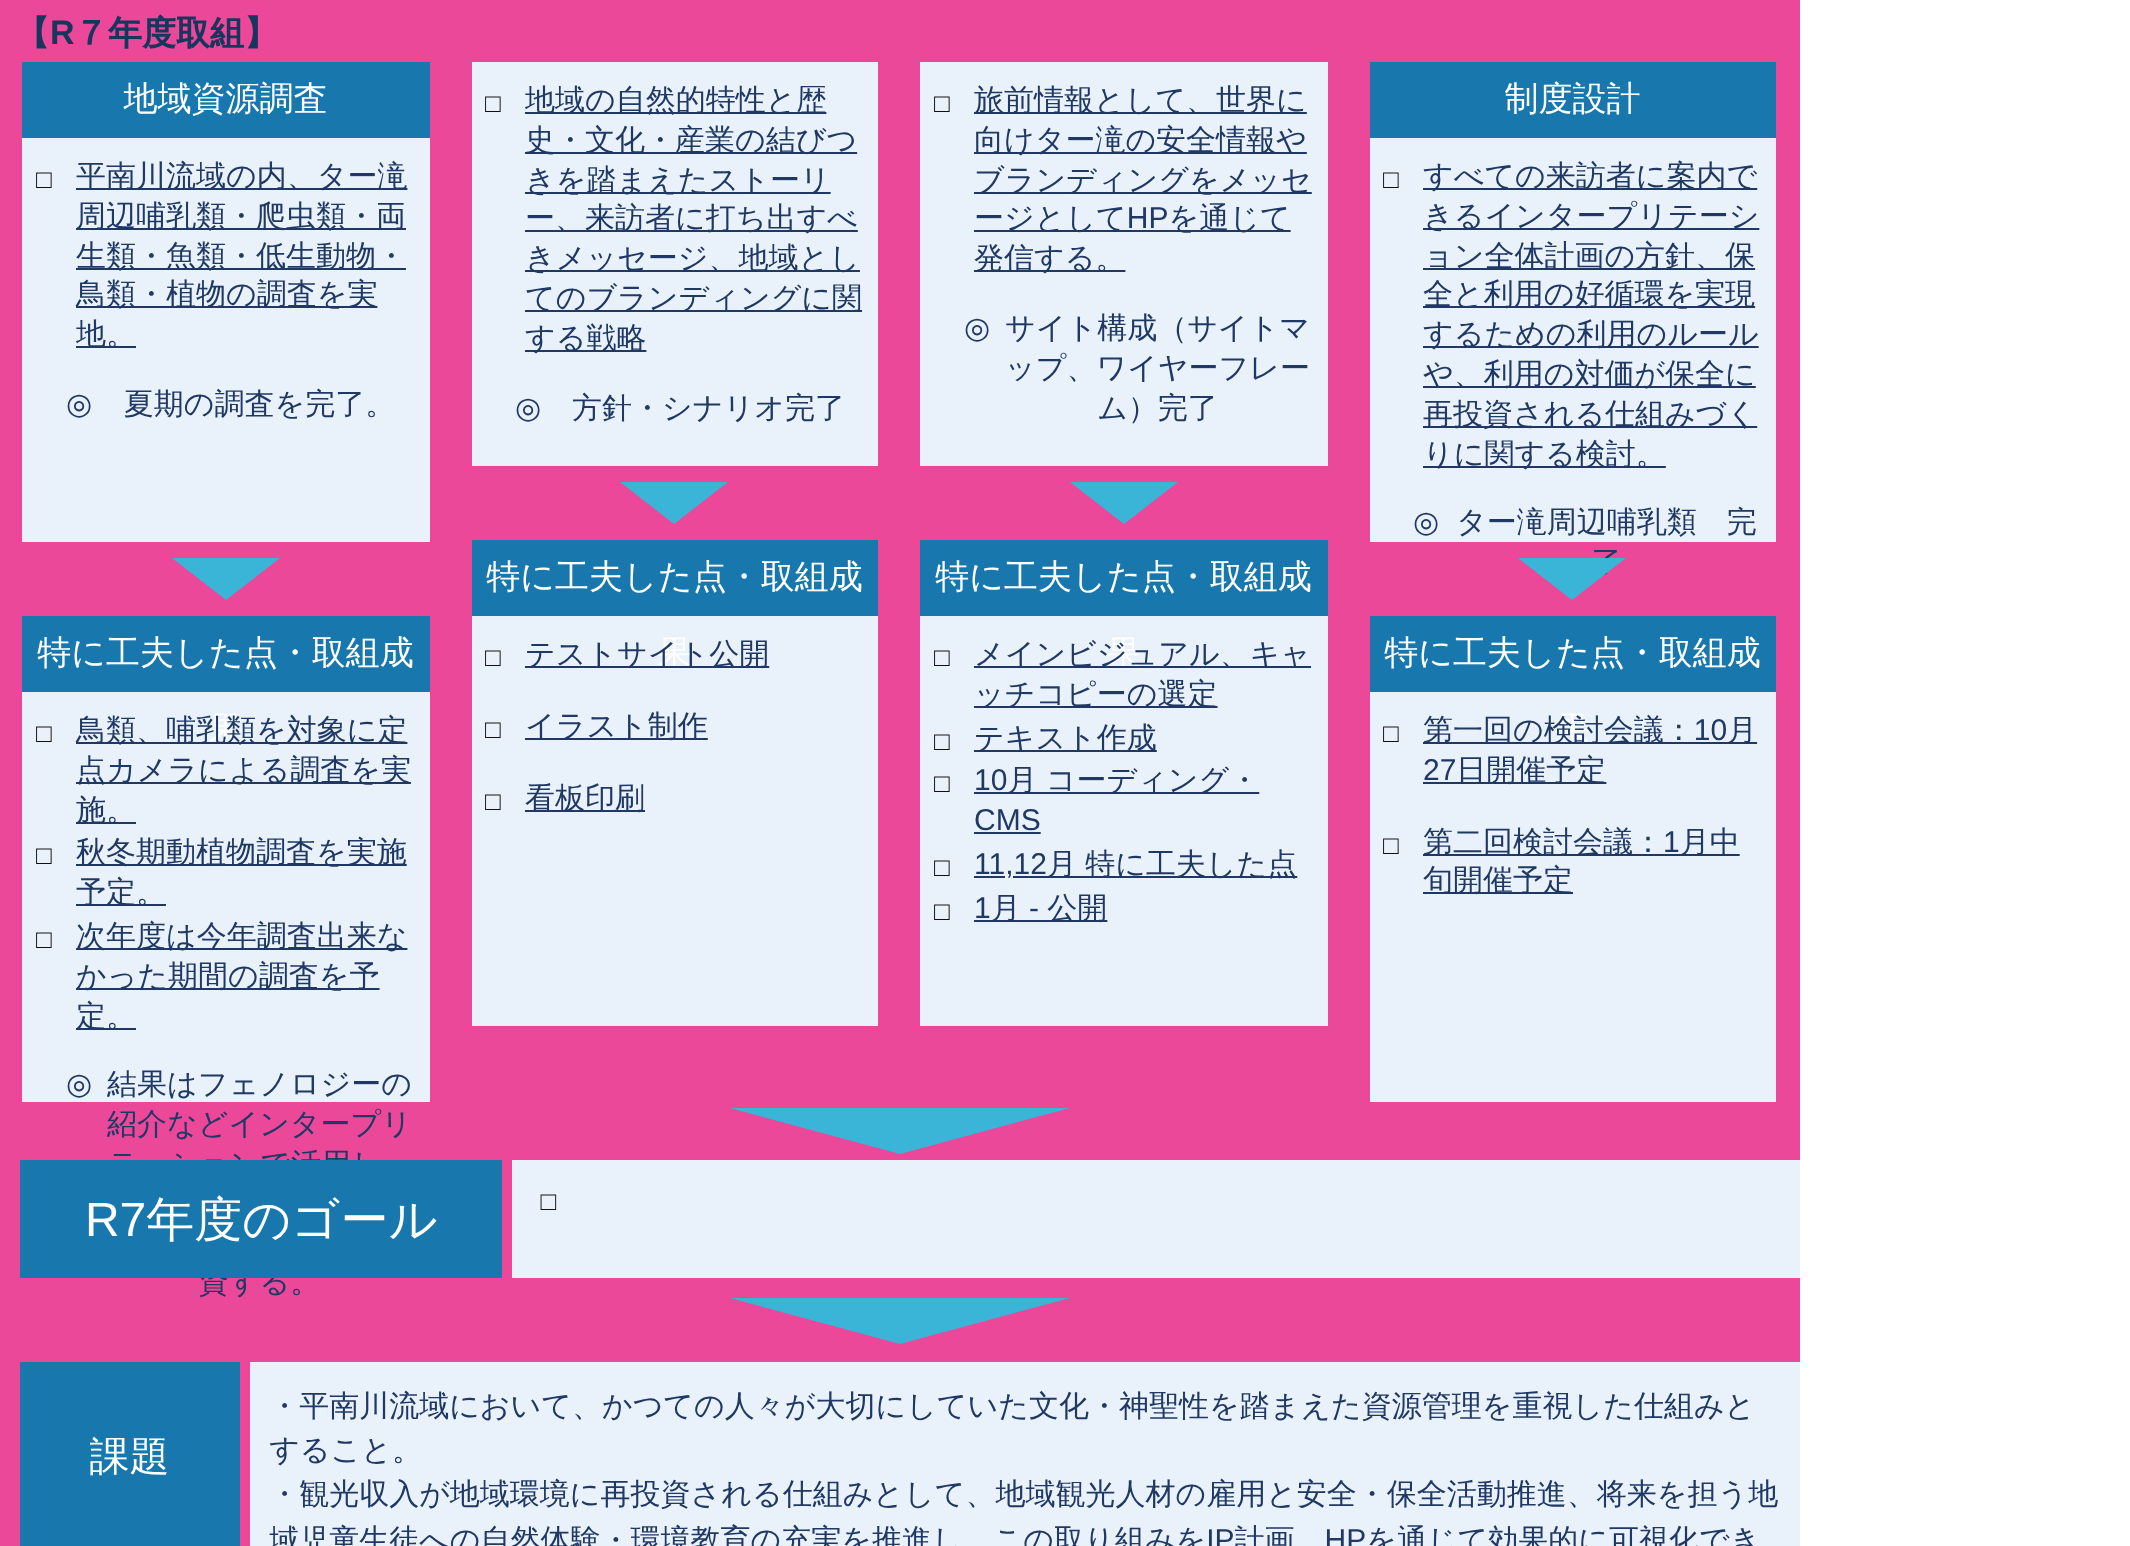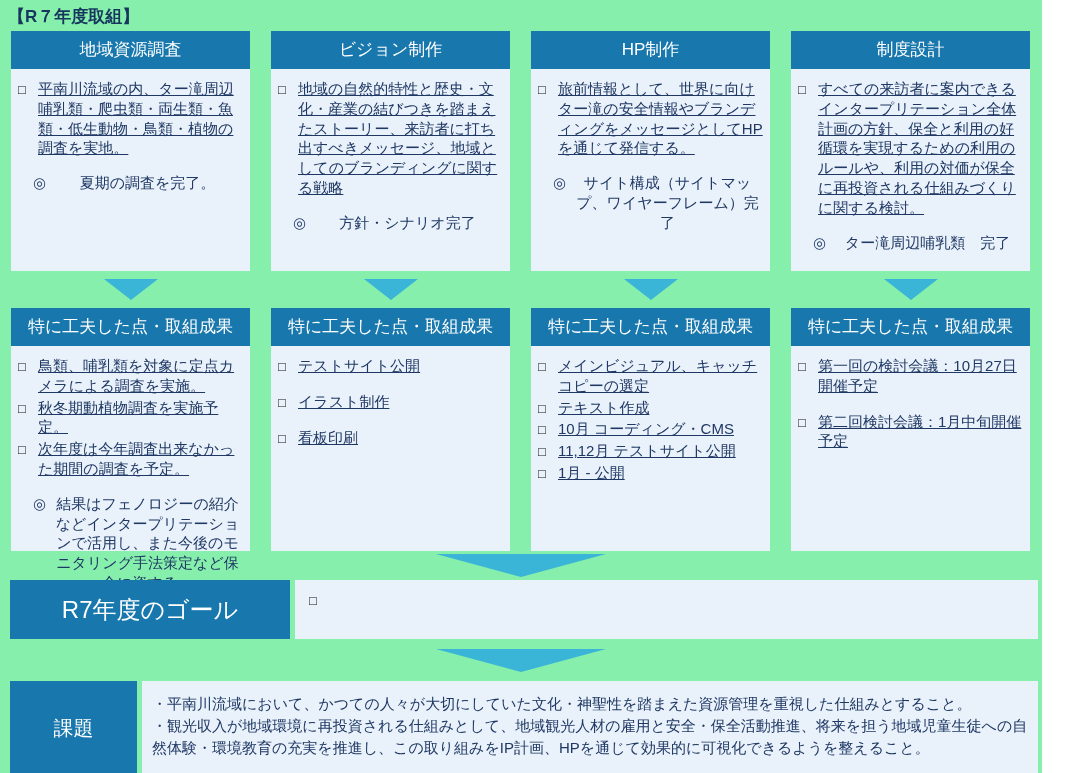--- a/index.html
+++ b/index.html
@@ -1,21 +1,21 @@
 <!DOCTYPE html>
 <html lang="ja"><head>
 <meta charset="utf-8">
 <style>
   * { margin:0; padding:0; box-sizing:border-box; }
   html,body { background:#fff; }
   body {
     font-family:"Liberation Sans","DejaVu Sans",sans-serif;
     width:1065px; height:773px;
   }
-  .canvas { position:relative; width:1042px; height:773px; background:#86efac; overflow:hidden; }
+  .canvas { position:relative; width:900px; height:773px; background:#ec4899; overflow:hidden; }
 
   .page-title {
     padding:5px 0 0 8px;
     font-size:17px; font-weight:bold; color:#17365d;
   }
 
   
   .columns { display:flex; gap:21px; margin:3px 12px 0 11px; }
   .column { width:242px; display:flex; flex-direction:column; }
 
@@ -125,21 +125,20 @@
           <div class="note">
             <span class="note-bullet">◎</span>
             <span class="note-text">結果はフェノロジーの紹介などインタープリテーションで活用し、また今後のモニタリング手法策定など保全に資する。</span>
           </div>
         </div>
       </div>
     </div>
 
     <div class="column">
       <div class="top-box">
-        <div class="box-header">ビジョン制作</div>
         <div class="box-body">
           <div class="item">
             <span class="bullet">□</span>
             <span class="item-text">地域の自然的特性と歴史・文化・産業の結びつきを踏まえたストーリー、来訪者に打ち出すべきメッセージ、地域としてのブランディングに関する戦略</span>
           </div>
           <div class="note">
             <span class="note-bullet">◎</span>
             <span class="note-text">方針・シナリオ完了</span>
           </div>
         </div>
@@ -162,21 +161,20 @@
             <span class="bullet">□</span>
             <span class="item-text">看板印刷</span>
           </div>
 
         </div>
       </div>
     </div>
 
     <div class="column">
       <div class="top-box">
-        <div class="box-header">HP制作</div>
         <div class="box-body">
           <div class="item">
             <span class="bullet">□</span>
             <span class="item-text">旅前情報として、世界に向けター滝の安全情報やブランディングをメッセージとしてHPを通じて発信する。</span>
           </div>
           <div class="note">
             <span class="note-bullet">◎</span>
             <span class="note-text">サイト構成（サイトマップ、ワイヤーフレーム）完了</span>
           </div>
         </div>
@@ -194,21 +192,21 @@
           <div class="item">
             <span class="bullet">□</span>
             <span class="item-text">テキスト作成</span>
           </div>
           <div class="item">
             <span class="bullet">□</span>
             <span class="item-text">10月 コーディング・CMS</span>
           </div>
           <div class="item">
             <span class="bullet">□</span>
-            <span class="item-text">11,12月 テストサイト公開</span>
+            <span class="item-text">11,12月 特に工夫した点</span>
           </div>
           <div class="item">
             <span class="bullet">□</span>
             <span class="item-text">1月 - 公開</span>
           </div>
 
         </div>
       </div>
     </div>
 

